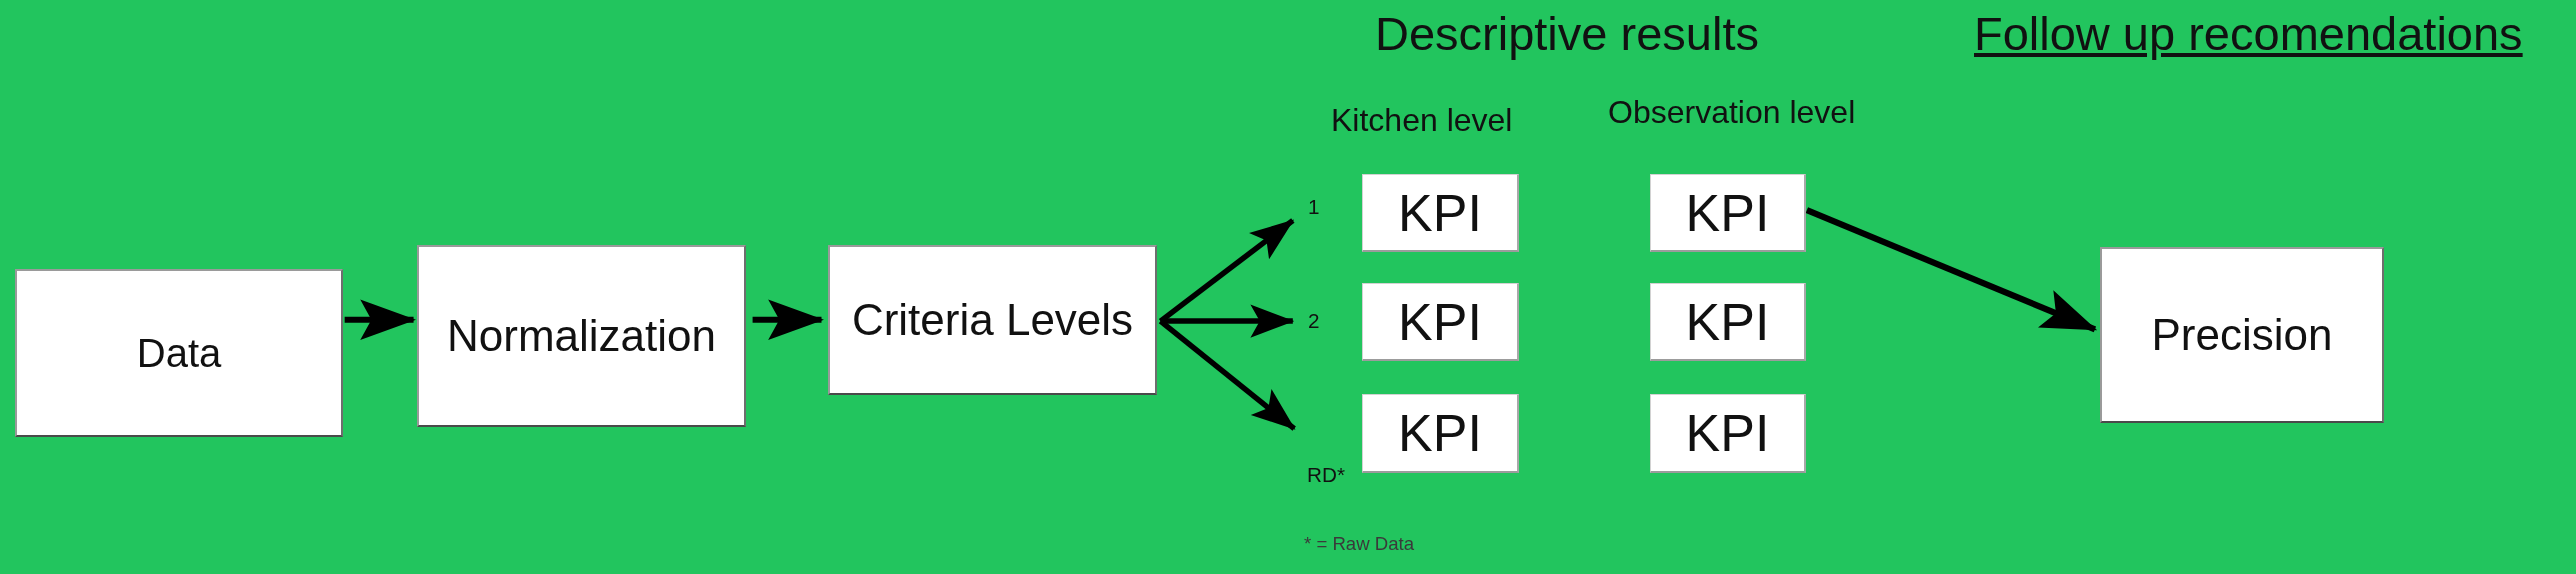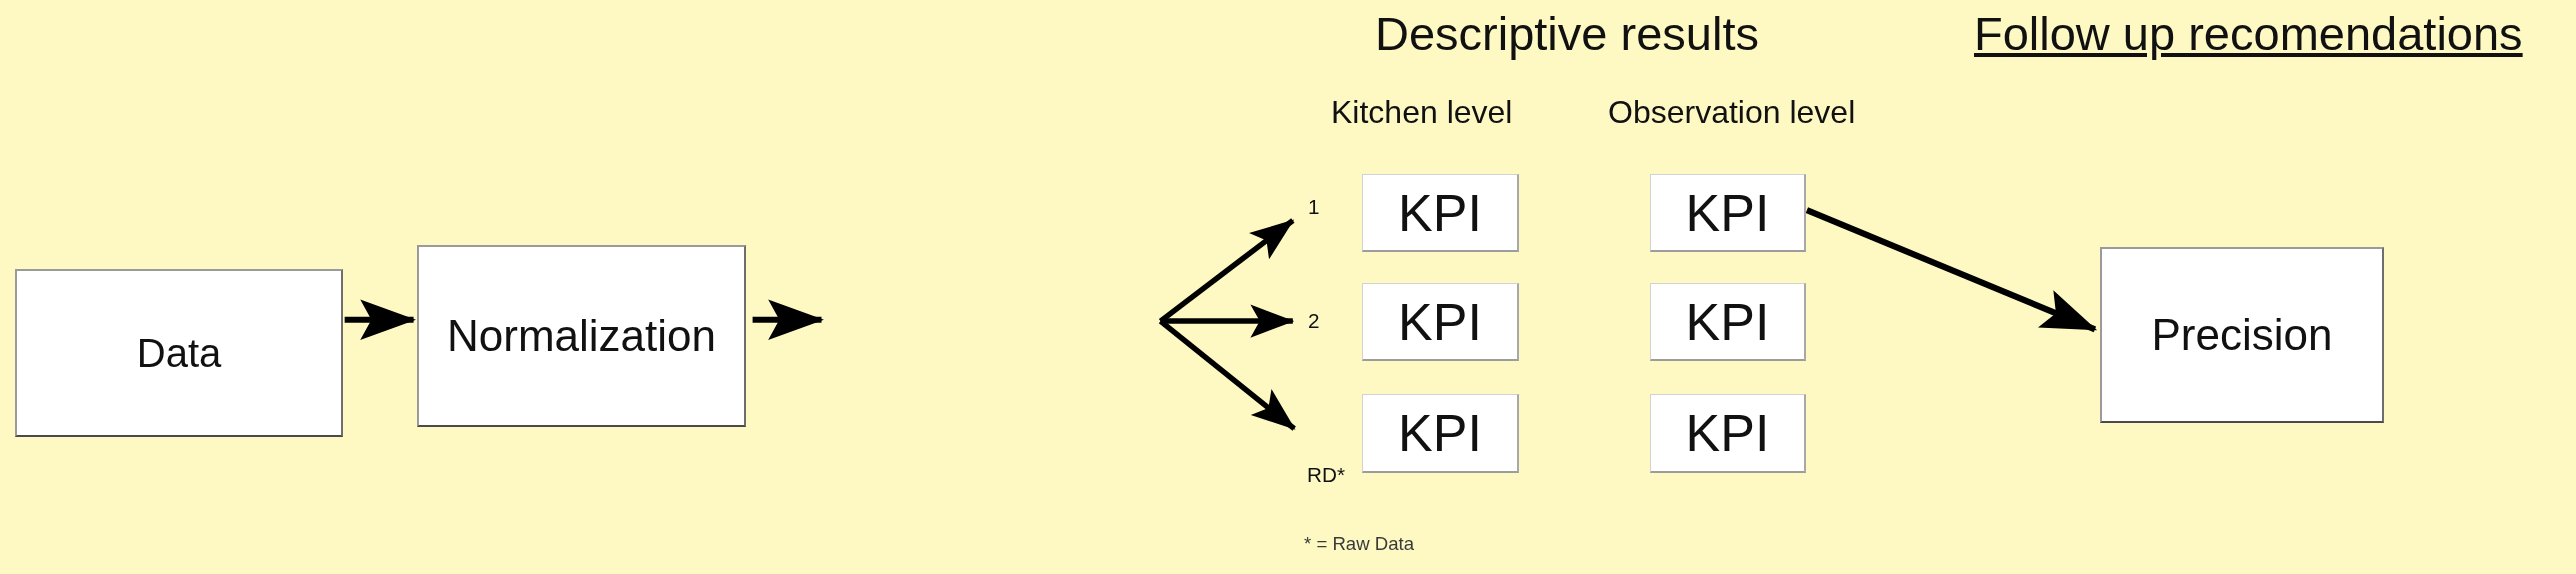--- a/index.html
+++ b/index.html
@@ -4,21 +4,21 @@
 <style>
   html, body {
     margin: 0;
     padding: 0;
     background: #ffffff;
   }
   #canvas {
     position: relative;
     width: 2576px;
     height: 574px;
-    background: #fef9c3;
+    background: #22c55e;
     font-family: "Liberation Sans", sans-serif;
     overflow: hidden;
   }
   
   .pbox {
     position: absolute;
     box-sizing: border-box;
     background: #ffffff;
     border: 2.1px solid #9a9a9a;
     border-bottom-color: #4a4a4a;
@@ -96,28 +96,29 @@
 
     <line x1="1684" y1="466" x2="1878" y2="622" stroke="#000000" stroke-width="8" marker-end="url(#ahbig)"></line>
 
     <line x1="2622" y1="305" x2="3040" y2="478" stroke="#000000" stroke-width="9" marker-end="url(#ah)"></line>
   </svg>
 
   <div class="lbl hdr-main" style="left:1375px; top:9.6px;">Descriptive results</div>
 
   <div class="lbl hdr-main" style="left:1974px; top:9.6px;text-decoration:underline;">Follow up recomendations</div>
 
-  <div class="lbl hdr-sub" style="left:1331px; top:96px;">Kitchen level</div>
+  <div class="lbl hdr-sub" style="left:1331px; top:104px;">Kitchen level</div>
 
   <div class="lbl hdr-sub" style="left:1608px; top:96px;">Observation level</div>
 
   <div class="pbox data">Data</div>
 
   <div class="pbox norm">Normalization</div>
 
+  <div class="pbox criteria">Criteria Levels</div>
 
   <div class="pbox precision">Precision</div>
 
   <div class="lbl arrow-num" style="left:1308px; top:197px;">1</div>
 
   <div class="lbl arrow-num" style="left:1308px; top:311px;">2</div>
 
   <div class="lbl arrow-rd" style="left:1307px; top:423px;">RD*</div>
 
   <div class="kpibox" style="left:1362px; top:174px; width:157px; height:78px;">KPI</div>

